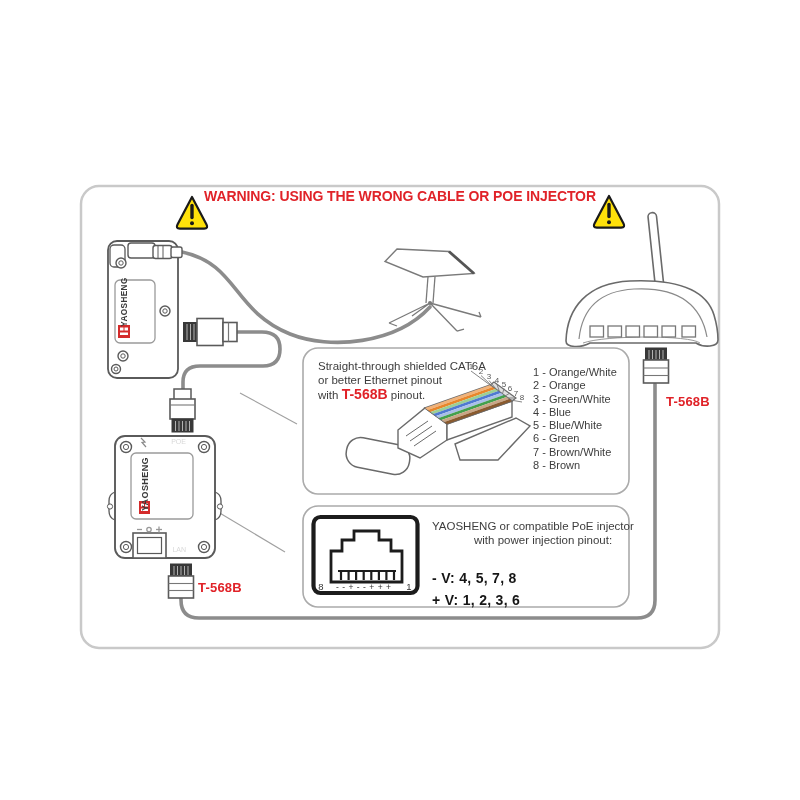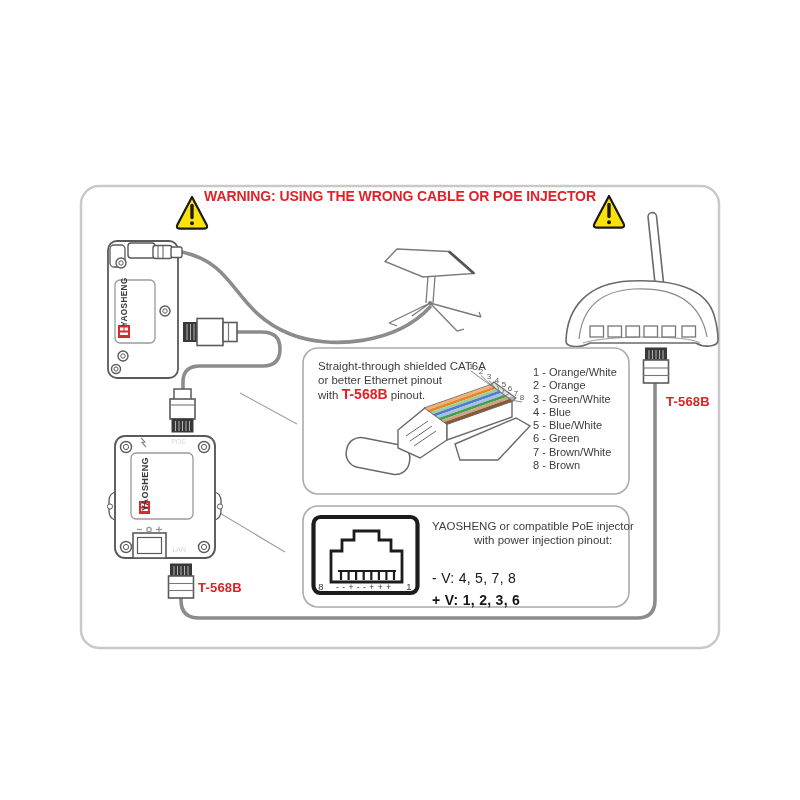--- a/index.html
+++ b/index.html
@@ -11,21 +11,21 @@
            color:#e02228;font-weight:700;font-size:14px;line-height:15.8px;letter-spacing:-0.1px;}
   .boxline{font-size:11.5px;color:#3d3d3d;}
   .cb-l1{left:318px;top:360px;text-align:center;}
   .cb-l2{left:318px;top:373.5px;}
   .cb-l3{left:318px;top:386px;}
   .cb-l3 .hl{font-size:14px;font-weight:700;color:#e02228;}
   .pins-list{position:absolute;left:533px;top:366px;font-size:11px;color:#3d3d3d;line-height:13.3px;}
   .ib-l1{left:432px;top:520px;text-align:center;}
   .ib-l2{left:432px;top:534px;margin-left:42px;}
   .ib-pos{left:432px;top:549px;font-size:14px;font-weight:700;color:#161616;letter-spacing:0.3px;margin-top:43px;}
-  .ib-neg{left:432px;top:569.5px;font-size:14px;font-weight:400;color:#161616;letter-spacing:0.3px;}
+  .ib-neg{left:432px;top:569.5px;font-size:14px;font-weight:700;color:#161616;letter-spacing:0.3px;}
   .t568b{font-size:13px;font-weight:700;color:#e02228;letter-spacing:0.2px;}
   .t568b.left{left:198px;top:580px;}
   .t568b.right{left:666px;top:394px;}
   svg text{font-family:"Liberation Sans", sans-serif;}
 </style>
 </head>
 <body>
 
 <div id="stage">
 

